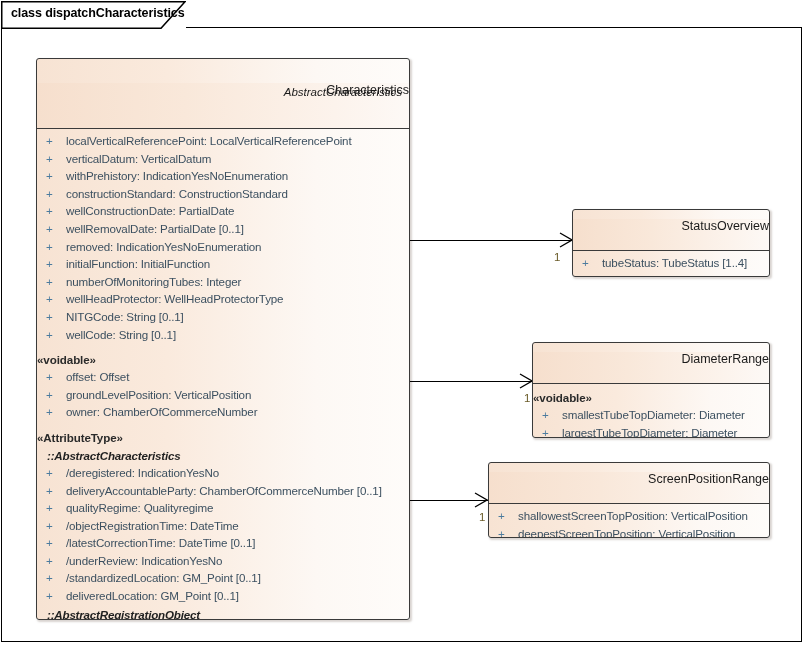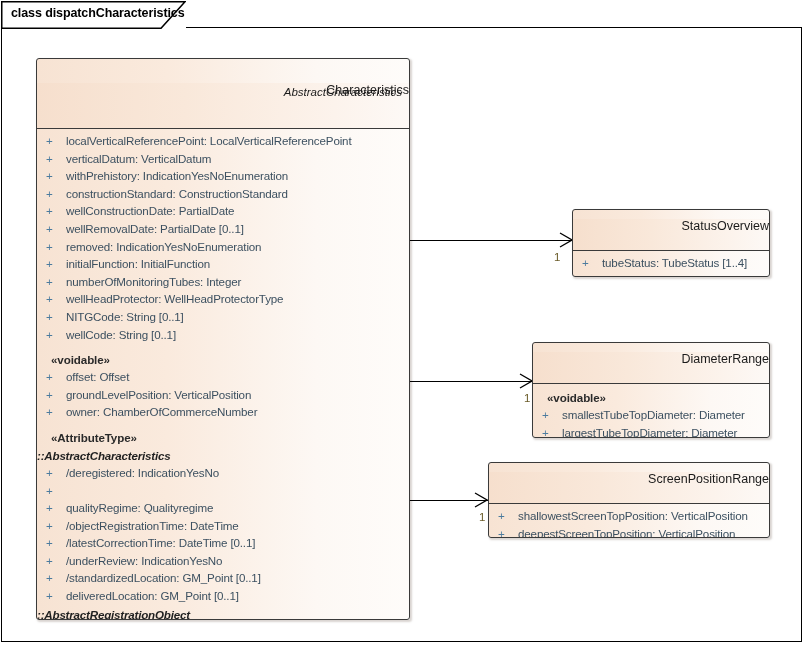--- a/index.html
+++ b/index.html
@@ -127,33 +127,32 @@
     letter-spacing: -0.15px;
   }
   .stereo-row {
     position: relative;
     height: 19px;
     line-height: 21px;
     white-space: nowrap;
     font-size: 11.6px;
     font-weight: bold;
     color: #2a2a2a;
-    padding-left: 14px;
     letter-spacing: -0.1px;
   }
   .group-row {
     position: relative;
     height: 18px;
     line-height: 19px;
     white-space: nowrap;
     font-size: 11.6px;
     font-style: italic;
     font-weight: bold;
     color: #1f1f1f;
-    padding-left: 0;
+    padding-left: 10px;
     letter-spacing: -0.2px;
   }
   .gap-sm { height: 6px; }
 
   
   .conn-line {
     position: absolute;
     height: 0;
     border-top: 1.2px solid #000000;
   }
@@ -253,20 +252,21 @@
         </div>
         <div class="gap-sm"></div>
         <div class="stereo-row">«AttributeType»</div>
         <div class="group-row">::AbstractCharacteristics</div>
         <div class="attr-row">
           <span class="attr-vis">+</span>
           <span class="attr-text">/deregistered: IndicationYesNo</span>
         </div>
         <div class="attr-row">
           <span class="attr-vis">+</span>
+          <span class="attr-text">deliveryAccountableParty: ChamberOfCommerceNumber [0..1]</span>
         </div>
         <div class="attr-row">
           <span class="attr-vis">+</span>
           <span class="attr-text">qualityRegime: Qualityregime</span>
         </div>
         <div class="attr-row">
           <span class="attr-vis">+</span>
           <span class="attr-text">/objectRegistrationTime: DateTime</span>
         </div>
         <div class="attr-row">

